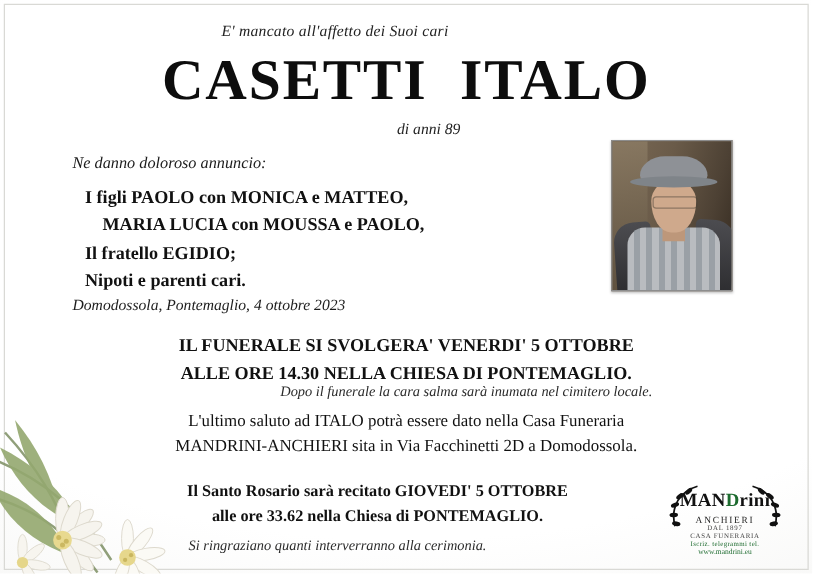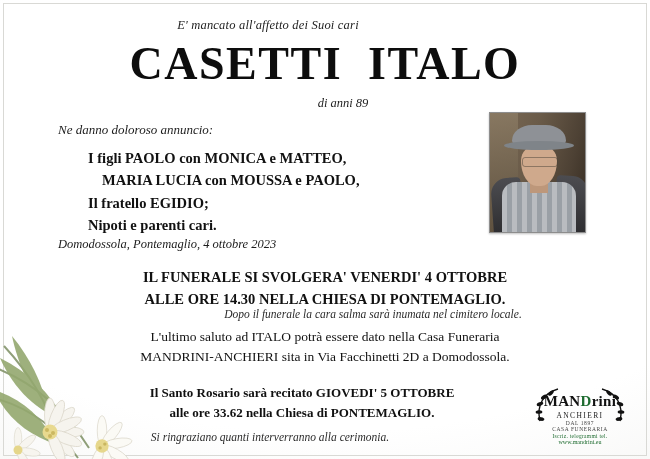--- a/index.html
+++ b/index.html
@@ -85,21 +85,20 @@
     position: absolute;
     top: 147px;
     left: 68px;
     font-size: 14.5px;
     font-weight: bold;
     line-height: 1.55;
     color: #111;
   }
   .family div {
     white-space: pre;
-    margin-left: 20px;
   }
   .family .indent {
     padding-left: 14px;
   }
   .place-date {
     position: absolute;
     top: 237px;
     left: 58px;
     font-size: 12.5px;
     font-style: italic;
@@ -324,21 +323,21 @@
   <div class="family">
     <div>I figli PAOLO con MONICA e MATTEO,</div>
     <div class="indent">MARIA LUCIA con MOUSSA e PAOLO,</div>
     <div>Il fratello EGIDIO;</div>
     <div>Nipoti e parenti cari.</div>
   </div>
 
   <div class="place-date">Domodossola, Pontemaglio, 4 ottobre 2023</div>
 
   <div class="funeral">
-    <div>IL FUNERALE SI SVOLGERA' VENERDI' 4 OTTOBRE</div>
+    <div>IL FUNERALE SI SVOLGERA' VENERDI' 5 OTTOBRE</div>
     <div>ALLE ORE 14.30 NELLA CHIESA DI PONTEMAGLIO.</div>
   </div>
 
   <div class="note-small">Dopo il funerale la cara salma sarà inumata nel cimitero locale.</div>
 
   <div class="farewell">
     <div>L'ultimo saluto ad ITALO potrà essere dato nella Casa Funeraria</div>
     <div>MANDRINI-ANCHIERI sita in Via Facchinetti 2D a Domodossola.</div>
   </div>
 

